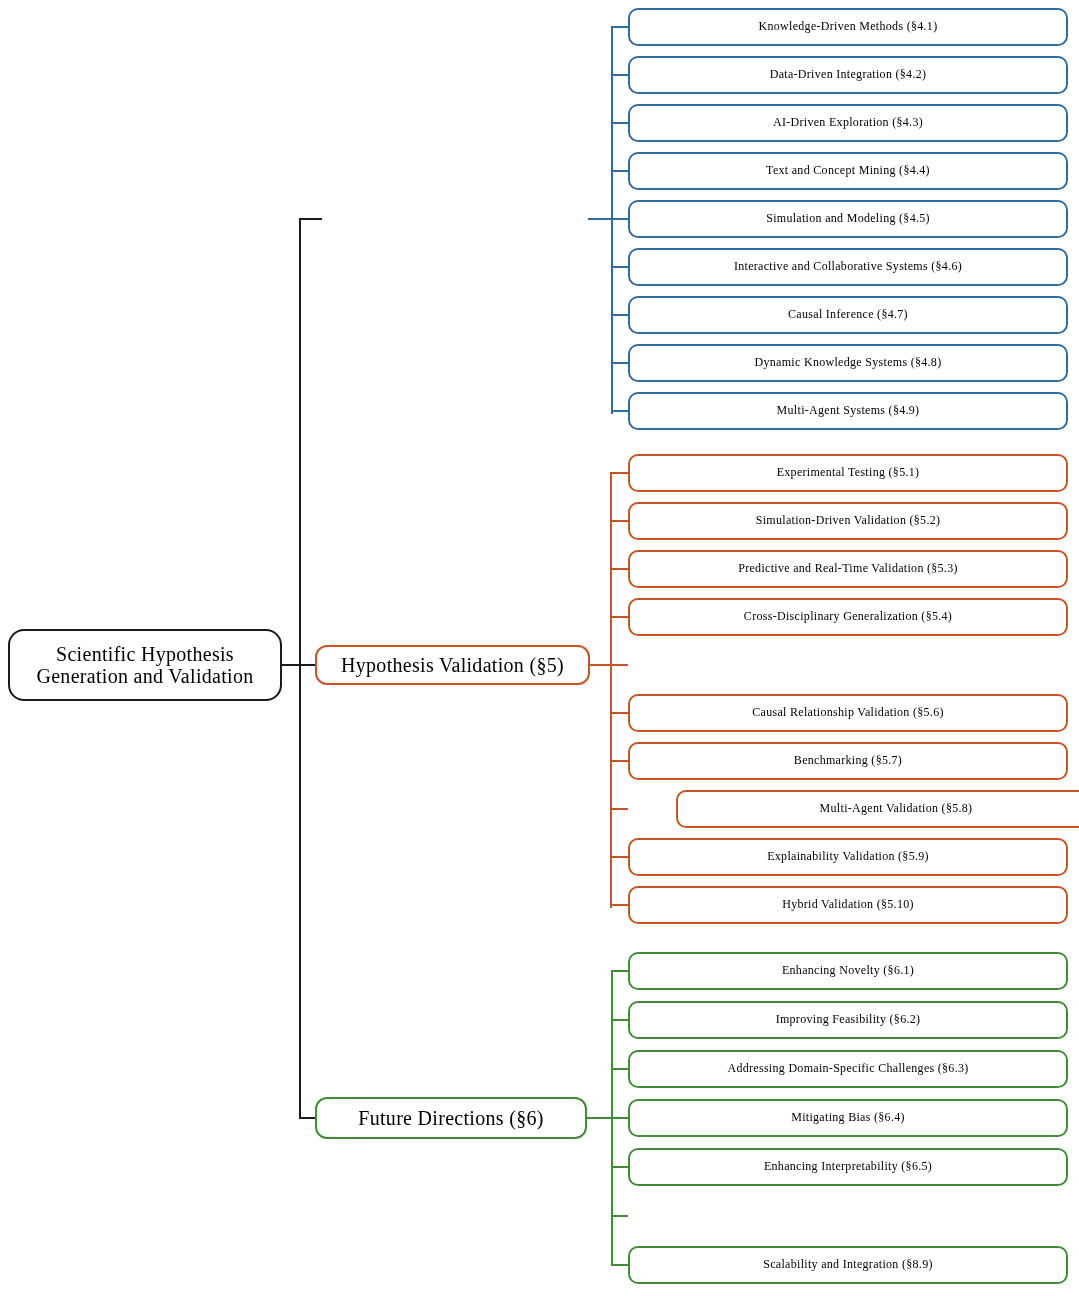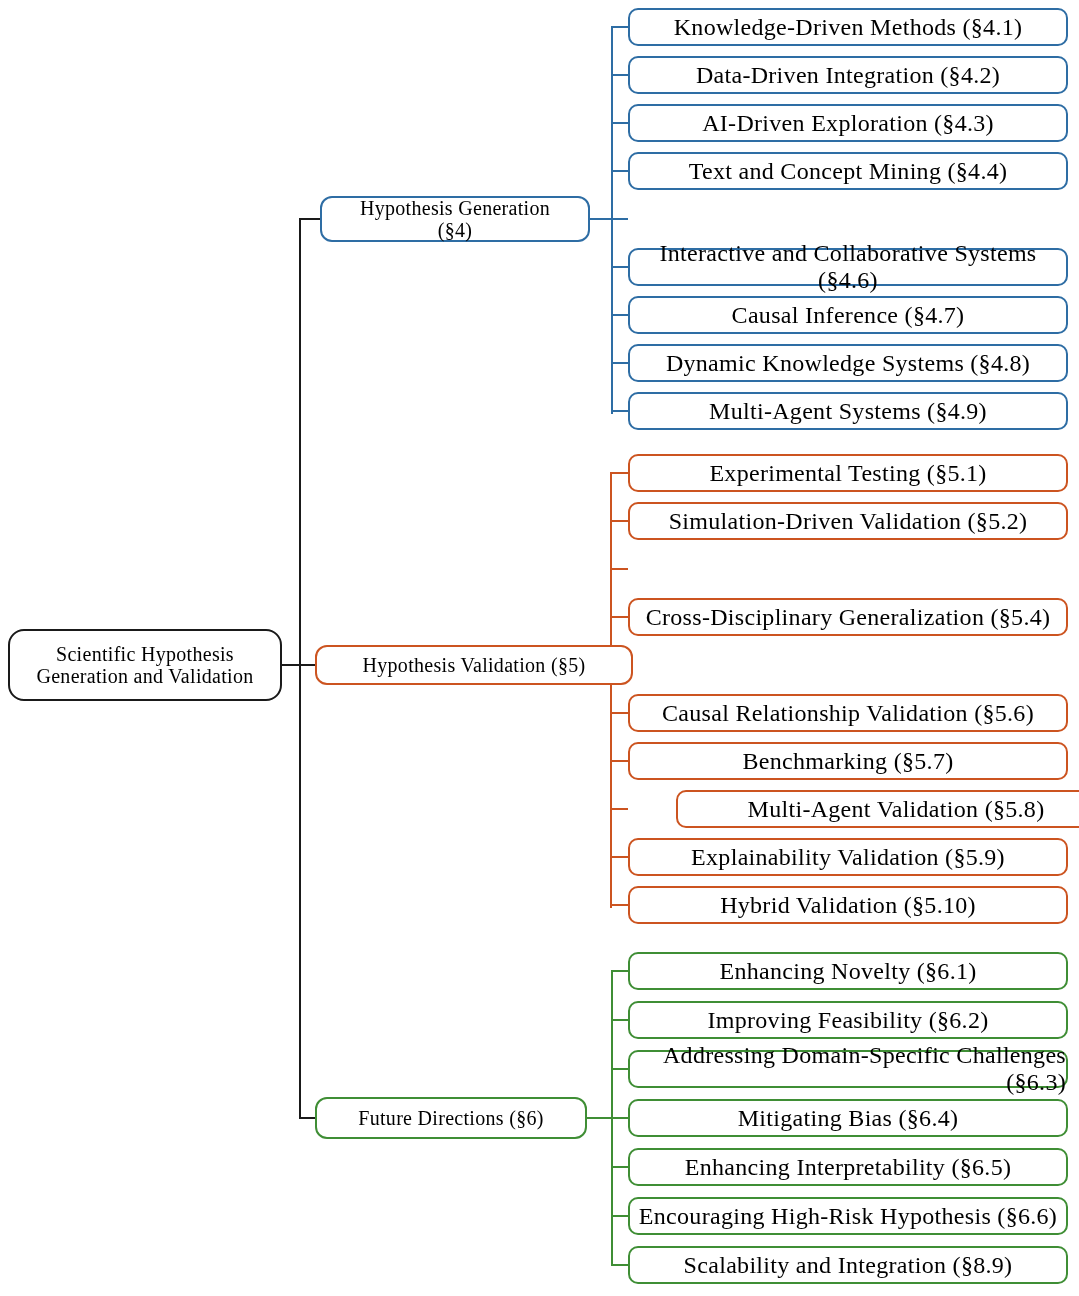--- a/index.html
+++ b/index.html
@@ -24,26 +24,26 @@
   .root{
     left:8px;top:629px;width:274px;height:72px;
     border:2.5px solid #1a1a1a;border-radius:16px;
     font-size:20px;
   }
   .branch{
     border-width:2px;border-style:solid;border-radius:12px;
     font-size:20px;
   }
   .branch.gen{left:320px;top:196px;width:270px;height:46px;}
-  .branch.val{left:315px;top:645px;width:318px;height:40px;}
+  .branch.val{left:315px;top:645px;width:275px;height:40px;}
   .branch.fut{left:315px;top:1097px;width:272px;height:42px;}
   .leaf{
     left:628px;width:440px;height:38px;
     border-width:2px;border-style:solid;border-radius:10px;
-    font-size:24px;
+    font-size:12px;
   }
   .line{position:absolute;background:#1a1a1a;}
   .lh{height:2px;}
   .lv{width:2px;}
 </style>
 </head>
 <body>
 
 <div id="canvas">
 
@@ -83,44 +83,43 @@
   <div class="line lh" style="left: 611px; top: 1019px; width: 17px; background-color: rgb(63, 142, 53);"></div>
   <div class="line lh" style="left: 611px; top: 1068px; width: 17px; background-color: rgb(63, 142, 53);"></div>
   <div class="line lh" style="left: 611px; top: 1117px; width: 17px; background-color: rgb(63, 142, 53);"></div>
   <div class="line lh" style="left: 611px; top: 1166px; width: 17px; background-color: rgb(63, 142, 53);"></div>
   <div class="line lh" style="left: 611px; top: 1215px; width: 17px; background-color: rgb(63, 142, 53);"></div>
   <div class="line lh" style="left: 611px; top: 1264px; width: 17px; background-color: rgb(63, 142, 53);"></div>
 
   <div class="node root">Scientific Hypothesis
 Generation and Validation</div>
 
-  <div class="node branch gen" style="border-color: rgb(46, 109, 164);">Hypothesis Generation
-(§4)</div>
   <div class="node branch val" style="border-color: rgb(204, 84, 32);">Hypothesis Validation (§5)</div>
   <div class="node branch fut" style="border-color: rgb(63, 142, 53);">Future Directions (§6)</div>
 
   <div class="node leaf" style="top: 8px; border-color: rgb(46, 109, 164);">Knowledge-Driven Methods (§4.1)</div>
   <div class="node leaf" style="top: 56px; border-color: rgb(46, 109, 164);">Data-Driven Integration (§4.2)</div>
   <div class="node leaf" style="top: 104px; border-color: rgb(46, 109, 164);">AI-Driven Exploration (§4.3)</div>
   <div class="node leaf" style="top: 152px; border-color: rgb(46, 109, 164);">Text and Concept Mining (§4.4)</div>
+  <div class="node leaf" style="top: 200px; border-color: rgb(46, 109, 164);">Simulation and Modeling (§4.5)</div>
   <div class="node leaf" style="top: 248px; border-color: rgb(46, 109, 164);">Interactive and Collaborative Systems (§4.6)</div>
   <div class="node leaf" style="top: 296px; border-color: rgb(46, 109, 164);">Causal Inference (§4.7)</div>
   <div class="node leaf" style="top: 344px; border-color: rgb(46, 109, 164);">Dynamic Knowledge Systems (§4.8)</div>
   <div class="node leaf" style="top: 392px; border-color: rgb(46, 109, 164);">Multi-Agent Systems (§4.9)</div>
 
   <div class="node leaf" style="top: 454px; border-color: rgb(204, 84, 32);">Experimental Testing (§5.1)</div>
   <div class="node leaf" style="top: 502px; border-color: rgb(204, 84, 32);">Simulation-Driven Validation (§5.2)</div>
+  <div class="node leaf" style="top: 550px; border-color: rgb(204, 84, 32);">Predictive and Real-Time Validation (§5.3)</div>
   <div class="node leaf" style="top: 598px; border-color: rgb(204, 84, 32);">Cross-Disciplinary Generalization (§5.4)</div>
   <div class="node leaf" style="top: 694px; border-color: rgb(204, 84, 32);">Causal Relationship Validation (§5.6)</div>
   <div class="node leaf" style="top: 742px; border-color: rgb(204, 84, 32);">Benchmarking (§5.7)</div>
   <div class="node leaf" style="top: 790px; border-color: rgb(204, 84, 32); margin-left: 48px;">Multi-Agent Validation (§5.8)</div>
   <div class="node leaf" style="top: 838px; border-color: rgb(204, 84, 32);">Explainability Validation (§5.9)</div>
   <div class="node leaf" style="top: 886px; border-color: rgb(204, 84, 32);">Hybrid Validation (§5.10)</div>
 
   <div class="node leaf" style="top: 952px; border-color: rgb(63, 142, 53);">Enhancing Novelty (§6.1)</div>
   <div class="node leaf" style="top: 1001px; border-color: rgb(63, 142, 53);">Improving Feasibility (§6.2)</div>
   <div class="node leaf" style="top: 1050px; border-color: rgb(63, 142, 53); text-align: right;">Addressing Domain-Specific Challenges (§6.3)</div>
   <div class="node leaf" style="top: 1099px; border-color: rgb(63, 142, 53);">Mitigating Bias (§6.4)</div>
   <div class="node leaf" style="top: 1148px; border-color: rgb(63, 142, 53);">Enhancing Interpretability (§6.5)</div>
-  <div class="node leaf" style="top: 1197px; border-color: rgb(63, 142, 53);">Encouraging High-Risk Hypothesis (§6.6)</div>
   <div class="node leaf" style="top: 1246px; border-color: rgb(63, 142, 53);">Scalability and Integration (§8.9)</div>
 
 </div>
 
 </body></html>

